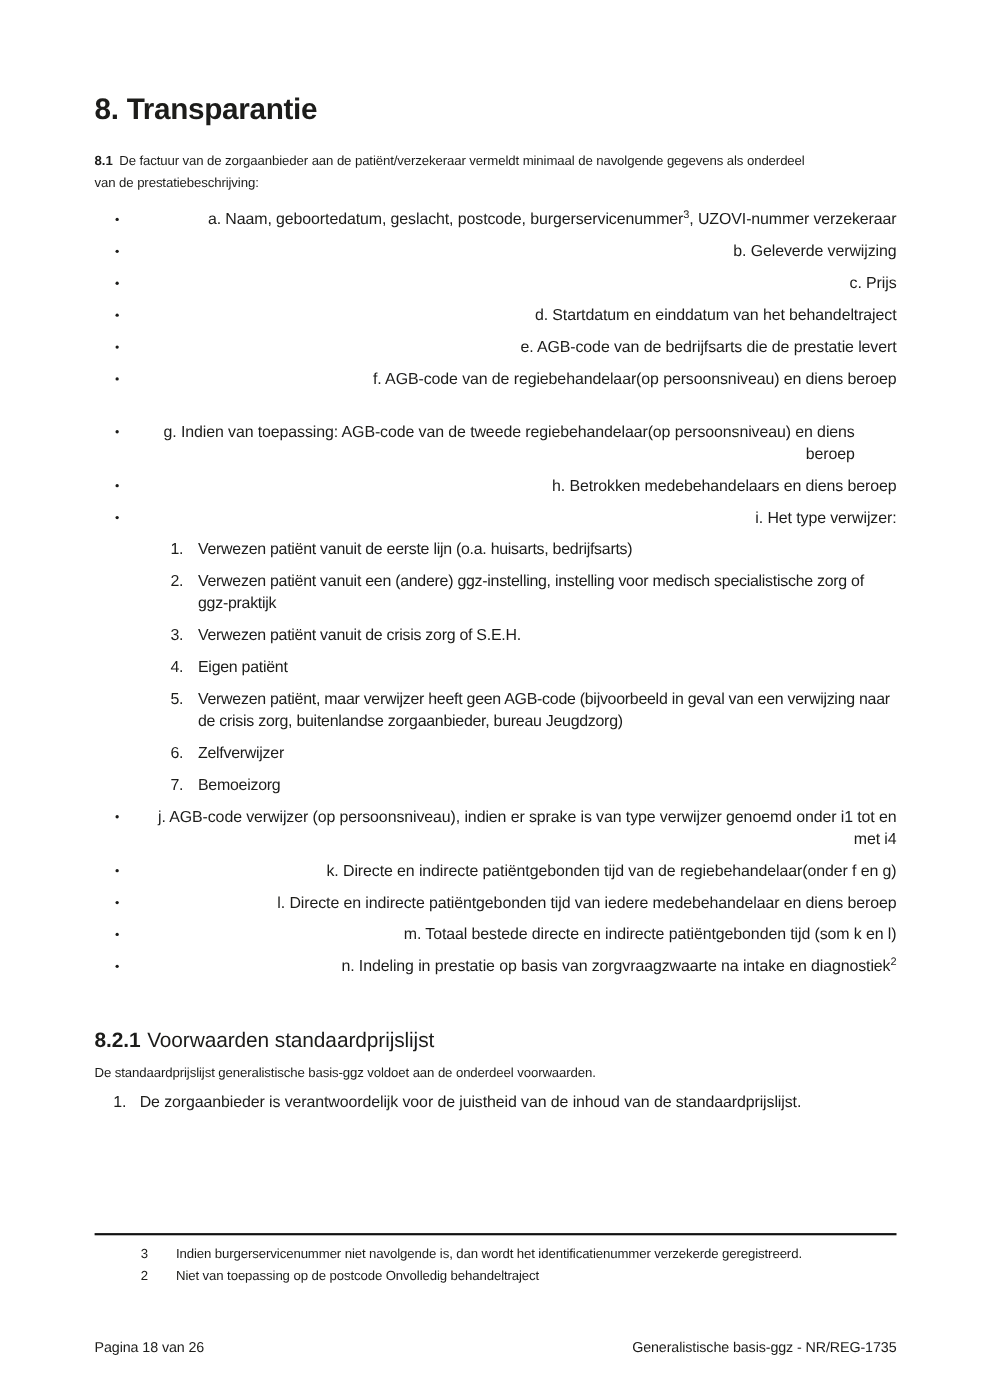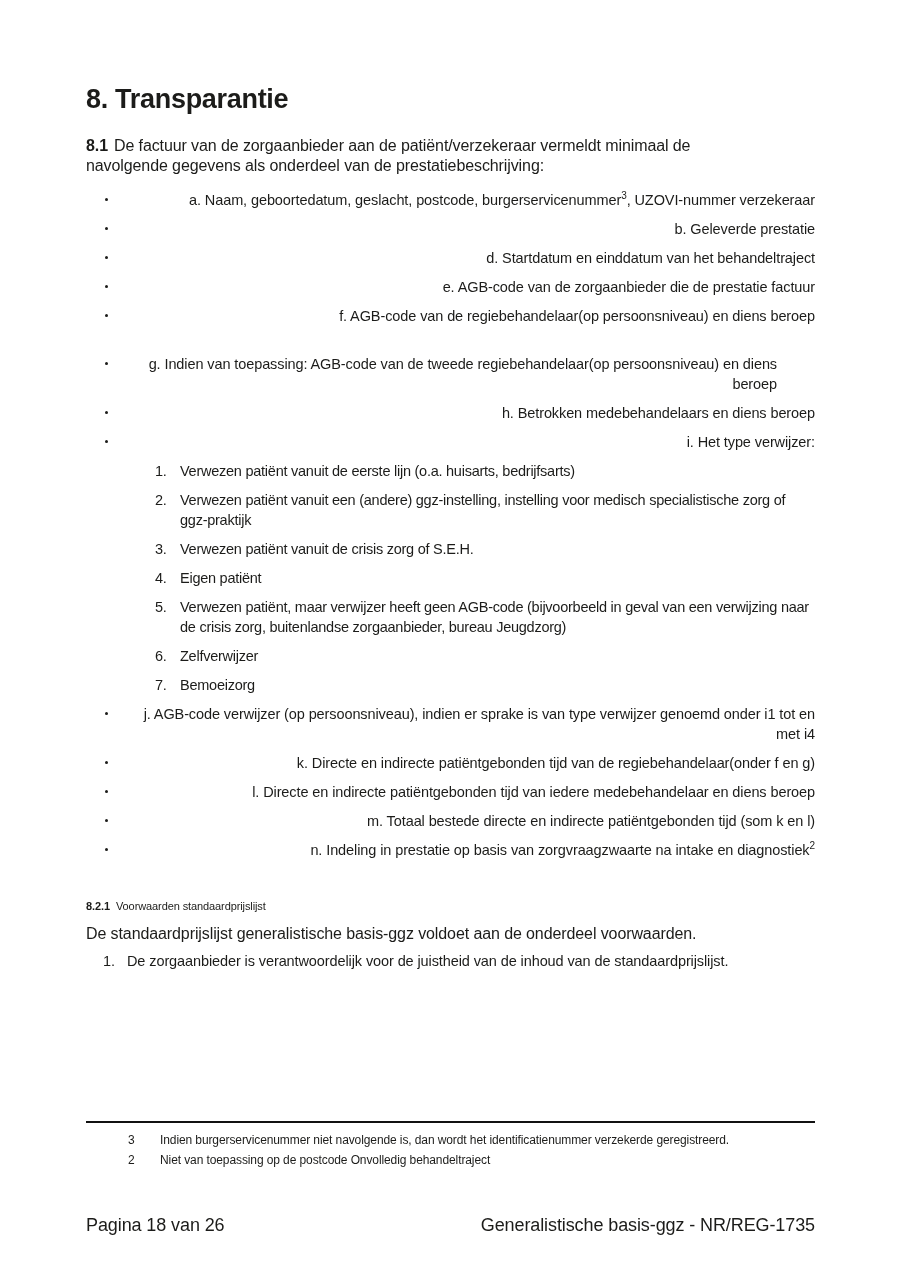--- a/index.html
+++ b/index.html
@@ -22,21 +22,21 @@
     left: 86px; right: 85px; top: 84px;
   }
   .doc-title {
     font-size: 27px;
     font-weight: 700;
     line-height: 30px;
     margin: 0 0 22px 0;
     letter-spacing: -0.3px;
   }
   .para {
-    font-size: 16px;
+    font-size: 12px;
     line-height: 20px;
     margin: 0 0 14px 0;
   }
   .para b, .h821 b { font-weight: 700; margin-right: 6px; }
   .w660 { max-width: 660px; }
   
   .b-row {
     position: relative;
     padding-left: 41px;
     font-size: 14.5px;
@@ -72,23 +72,23 @@
     margin-top: 7px;
   }
   .n2-row .n-num { position: absolute; left: 17px; }
   .sup {
     font-size: 10px;
     vertical-align: super;
     line-height: 0;
   }
   .s82 { margin-top: 52px; margin-bottom: 0; }
   .h821 {
-    font-size: 11px;
-    line-height: 20px;
-    margin: 36px 0 8px 0;
+    font-size: 19px;
+    line-height: 20px;
+    margin: 48px 0 8px 0;
   }
   .intro { margin: 0; }
   
   .footnotes {
     position: absolute;
     left: 86px; right: 85px; top: 1121px;
     border-top: 2px solid #111111;
     padding-top: 8px;
   }
   .fn-row {
@@ -97,49 +97,53 @@
     font-size: 12px;
     line-height: 19.5px;
   }
   .fn-row .fn-num { position: absolute; left: 42px; }
   
   .footer {
     position: absolute;
     left: 86px; right: 85px; top: 1216px;
     display: flex;
     justify-content: space-between;
-    font-size: 18px;
+    font-size: 13px;
     line-height: 18px;
   }
 </style>
 </head>
 <body>
 
 <div class="page">
   <div class="content">
 
     <h1 class="doc-title">8. Transparantie</h1>
 
     <p class="para w660"><b>8.1</b><span>De factuur van de zorgaanbieder aan de patiënt/verzekeraar vermeldt minimaal de navolgende gegevens als onderdeel van de prestatiebeschrijving:</span></p>
 
     <div class="b-row">
       <span class="dot"></span>
       <span class="b-text"><span>a. Naam, geboortedatum, geslacht, postcode, burgerservicenummer</span><span class="sup">3</span><span>, UZOVI-nummer verzekeraar</span></span>
     </div>
     <div class="b-row">
       <span class="dot"></span>
-      <span class="b-text">b. Geleverde prestatie</span>
+      <span class="b-text">b. Geleverde verwijzing</span>
+    </div>
+    <div class="b-row">
+      <span class="dot"></span>
+      <span class="b-text">c. Prijs</span>
     </div>
     <div class="b-row">
       <span class="dot"></span>
       <span class="b-text">d. Startdatum en einddatum van het behandeltraject</span>
     </div>
     <div class="b-row">
       <span class="dot"></span>
-      <span class="b-text">e. AGB-code van de zorgaanbieder die de prestatie factuur</span>
+      <span class="b-text">e. AGB-code van de bedrijfsarts die de prestatie levert</span>
     </div>
     <div class="b-row">
       <span class="dot"></span>
       <span class="b-text">f. AGB-code van de regiebehandelaar(op persoonsniveau) en diens beroep</span>
     </div>
     <div class="b-row w650">
       <span class="dot"></span>
       <span class="b-text">g. Indien van toepassing: AGB-code van de tweede regiebehandelaar(op persoonsniveau) en diens beroep</span>
     </div>
     <div class="b-row">

